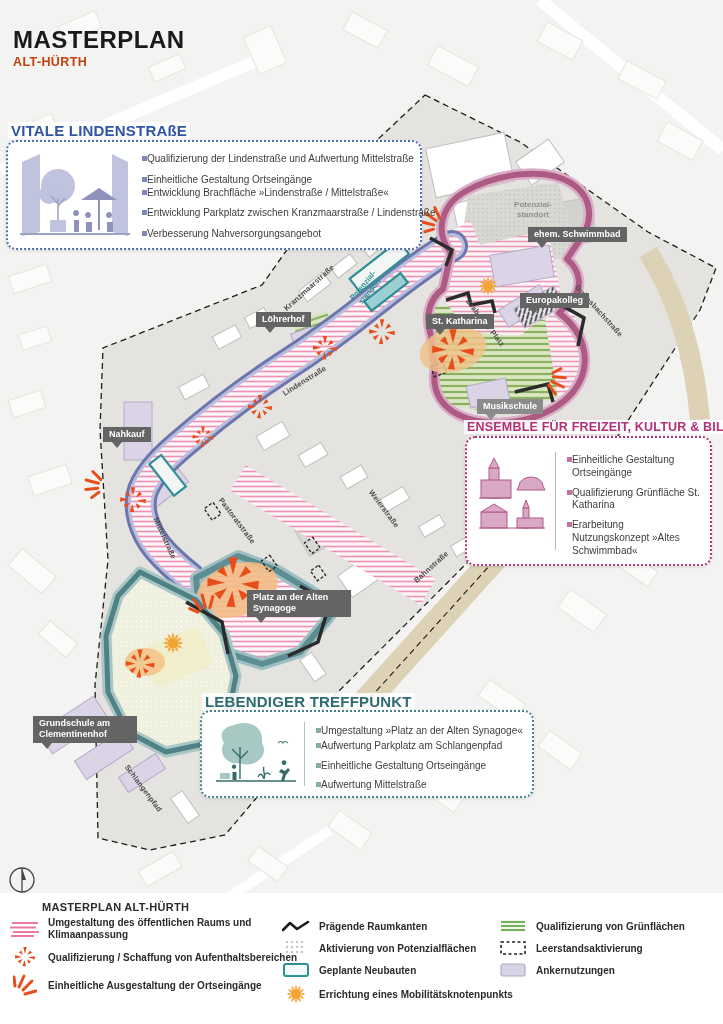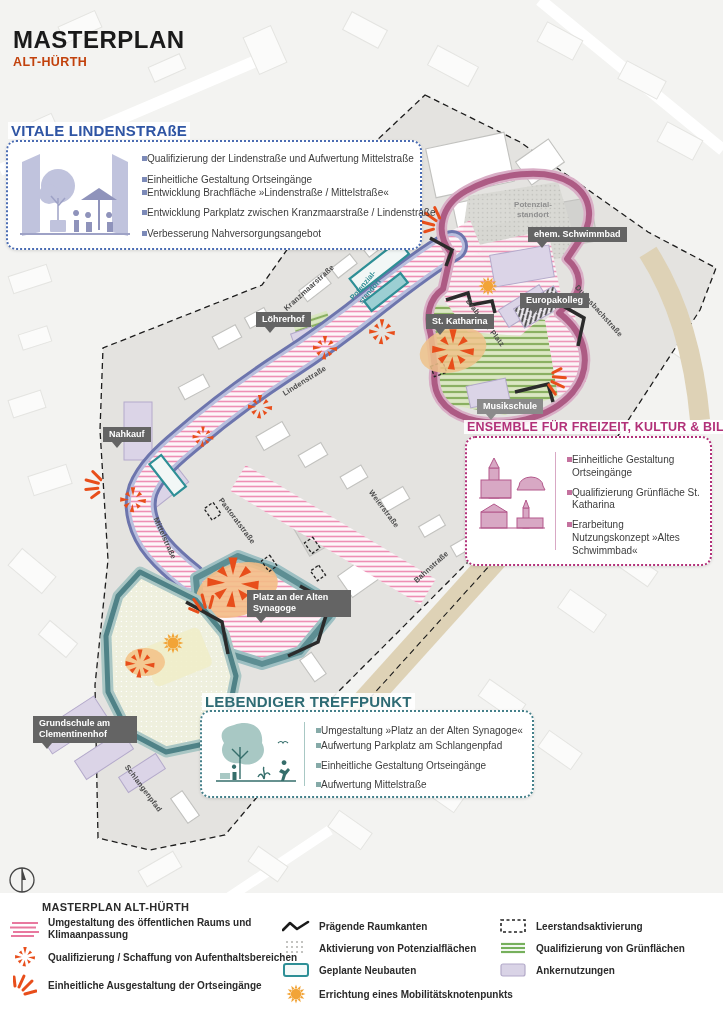--- a/index.html
+++ b/index.html
@@ -519,41 +519,41 @@
               <use href="#sun"></use>
             </svg>
         </span>
         <span class="ltx">Errichtung eines Mobilitätsknotenpunkts</span>
       </div>
     </div>
 
     <div class="lcol" style="left:498px">
       <div class="lrow">
         <span class="lic">
-          <svg width="28" height="16" viewBox="0 0 28 16">
-              <rect x="2" y="2" width="24" height="12" fill="none" stroke="#222" stroke-width="1.6" stroke-dasharray="3 2.5"></rect>
-            </svg>
-        </span>
-        <span class="ltx">Leerstandsaktivierung</span>
-      </div>
-      <div class="lrow">
-        <span class="lic">
           <svg width="28" height="14" viewBox="0 0 28 14">
               <g stroke="#76b05c" stroke-width="2.2">
                 <line x1="2" y1="3" x2="26" y2="3"></line>
                 <line x1="2" y1="7" x2="26" y2="7"></line>
                 <line x1="2" y1="11" x2="26" y2="11"></line>
               </g>
             </svg>
         </span>
         <span class="ltx">Qualifizierung von Grünflächen</span>
       </div>
       <div class="lrow">
         <span class="lic">
           <svg width="28" height="16" viewBox="0 0 28 16">
+              <rect x="2" y="2" width="24" height="12" fill="none" stroke="#222" stroke-width="1.6" stroke-dasharray="3 2.5"></rect>
+            </svg>
+        </span>
+        <span class="ltx">Leerstandsaktivierung</span>
+      </div>
+      <div class="lrow">
+        <span class="lic">
+          <svg width="28" height="16" viewBox="0 0 28 16">
               <rect x="2" y="2" width="24" height="12" rx="2" fill="#d9d3e6" stroke="#b3aac9" stroke-width="1.2"></rect>
             </svg>
         </span>
         <span class="ltx">Ankernutzungen</span>
       </div>
     </div>
 
   </div>
 
 </div>

